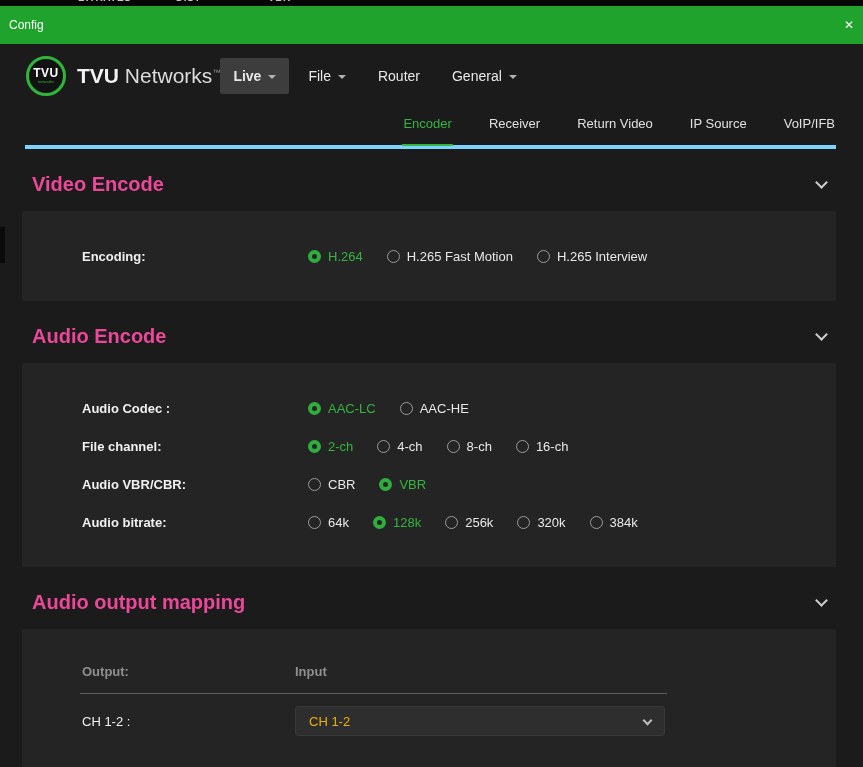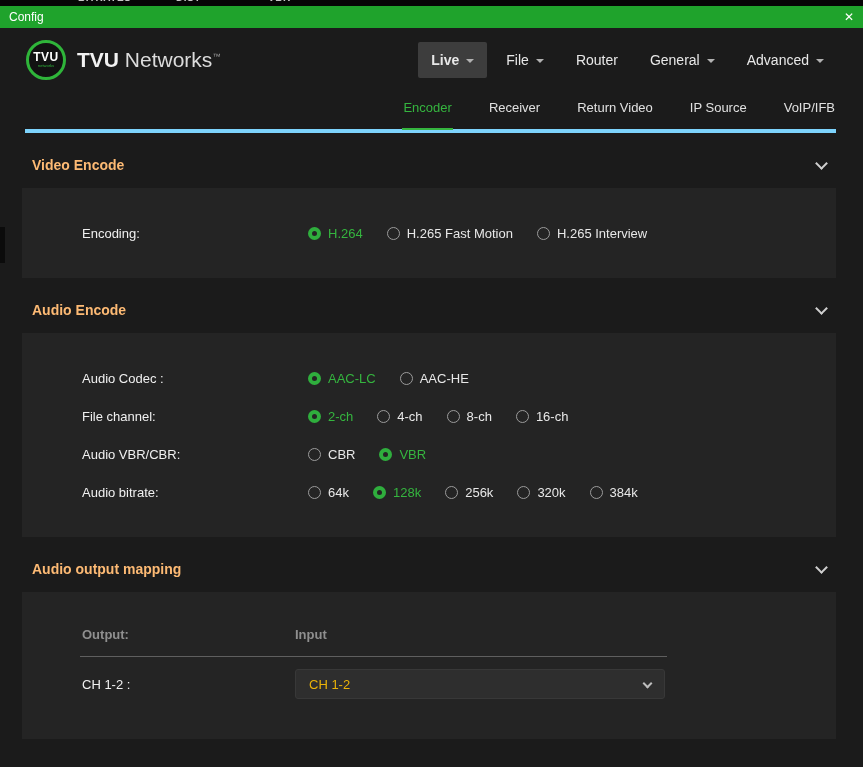--- a/index.html
+++ b/index.html
@@ -27,37 +27,36 @@
     color: #c8c8c8;
     letter-spacing: .5px;
     text-transform: uppercase;
   }
   .strip-1 { left: 78px; }
   .strip-2 { left: 176px; }
   .strip-3 { left: 268px; }
 
   
   .config-bar {
-    height: 22px;
+    height: 38px;
     background: #1fa32c;
     display: flex;
     align-items: center;
     justify-content: space-between;
     padding: 0 9px;
   }
   .config-title { color: #ffffff; font-size: 12px; }
   .close-btn { color: #ffffff; font-size: 12px; line-height: 1; cursor: default; }
 
   
   .app { background: #1b1b1b; height: 739px; }
 
   .app-header {
     display: flex;
     align-items: center;
-    justify-content: space-between;
     padding: 12px 26px 0 26px;
   }
   .brand { display: flex; align-items: center; gap: 11px; }
   .logo-ring {
     width: 40px; height: 40px;
     border-radius: 50%;
     border: 3px solid #2fb53a;
     display: flex; flex-direction: column;
     align-items: center; justify-content: center;
     background: #121212;
@@ -109,35 +108,35 @@
   }
 
   
   .content { padding: 0 27px 0 22px; }
   .section-header {
     display: flex;
     align-items: center;
     justify-content: space-between;
     padding: 24px 10px 15px 10px;
   }
-  .section-title { font-size: 14px; font-weight: bold; color: #fdba74; }
+  .section-title { font-size: 20px; font-weight: bold; color: #ec4899; }
   .chevron {
     width: 9px; height: 9px;
     border-right: 2px solid #cfcfcf;
     border-bottom: 2px solid #cfcfcf;
     transform: rotate(45deg);
     display: inline-block;
     margin-top: -4px;
   }
 
   .panel { background: #242424; }
   .pad-rows { padding: 26px 0; }
 
   .form-row { display: flex; align-items: center; height: 38px; padding-left: 60px; }
-  .row-label { width: 226px; font-size: 13px; color: #f0f0f0; }
+  .row-label { width: 226px; font-size: 13px; color: #f0f0f0; font-weight: bold; }
   .options { display: flex; align-items: center; gap: 24px; }
   .option { display: flex; align-items: center; gap: 7px; cursor: default; }
   .radio {
     width: 13px; height: 13px;
     border-radius: 50%;
     border: 1px solid #9b9b9b;
     background: transparent;
     flex: none;
   }
   .option.selected .radio { border: 4px solid #2fae3d; }
@@ -208,24 +207,20 @@
         <span>File</span>
         <span class="caret"></span>
       </div>
       <div class="nav-item">
         <span>Router</span>
       </div>
       <div class="nav-item">
         <span>General</span>
         <span class="caret"></span>
       </div>
-      <div class="nav-item">
-        <span>Advanced</span>
-        <span class="caret"></span>
-      </div>
     </div>
   </div>
 
   <div class="tabs-wrap">
     <div class="tab active">Encoder</div>
     <div class="tab">Receiver</div>
     <div class="tab">Return Video</div>
     <div class="tab">IP Source</div>
     <div class="tab">VoIP/IFB</div>
   </div>

